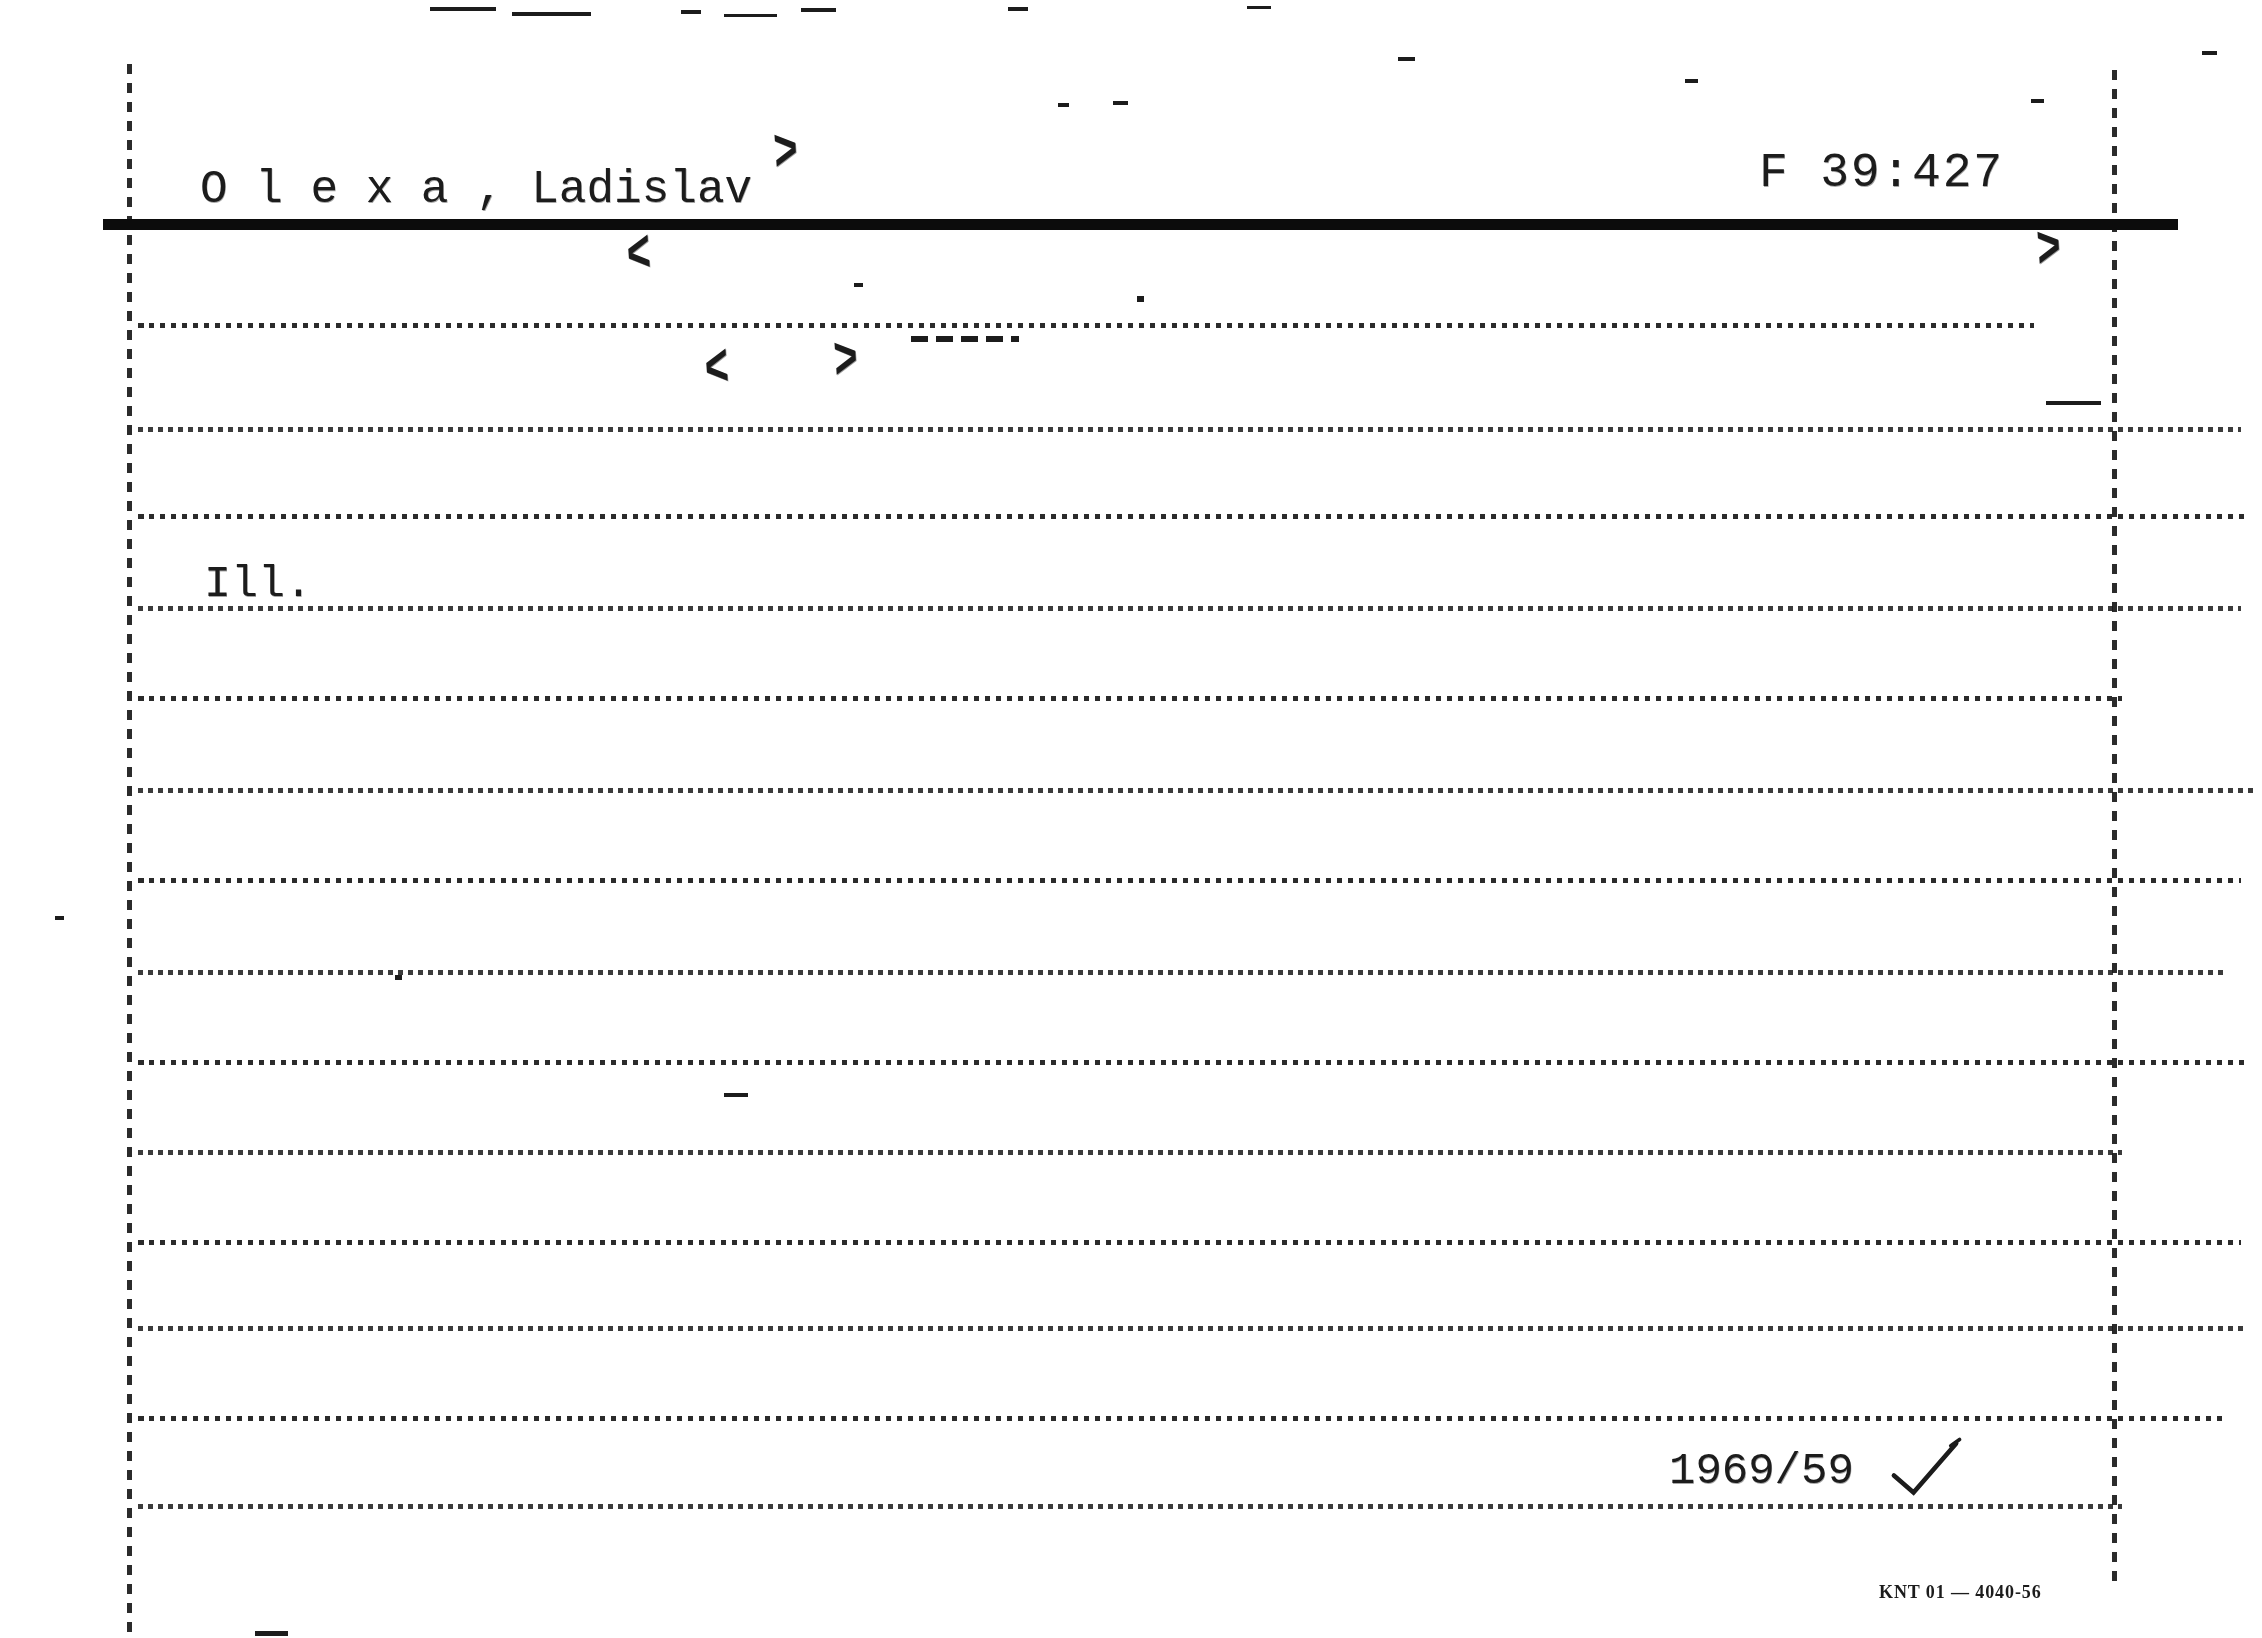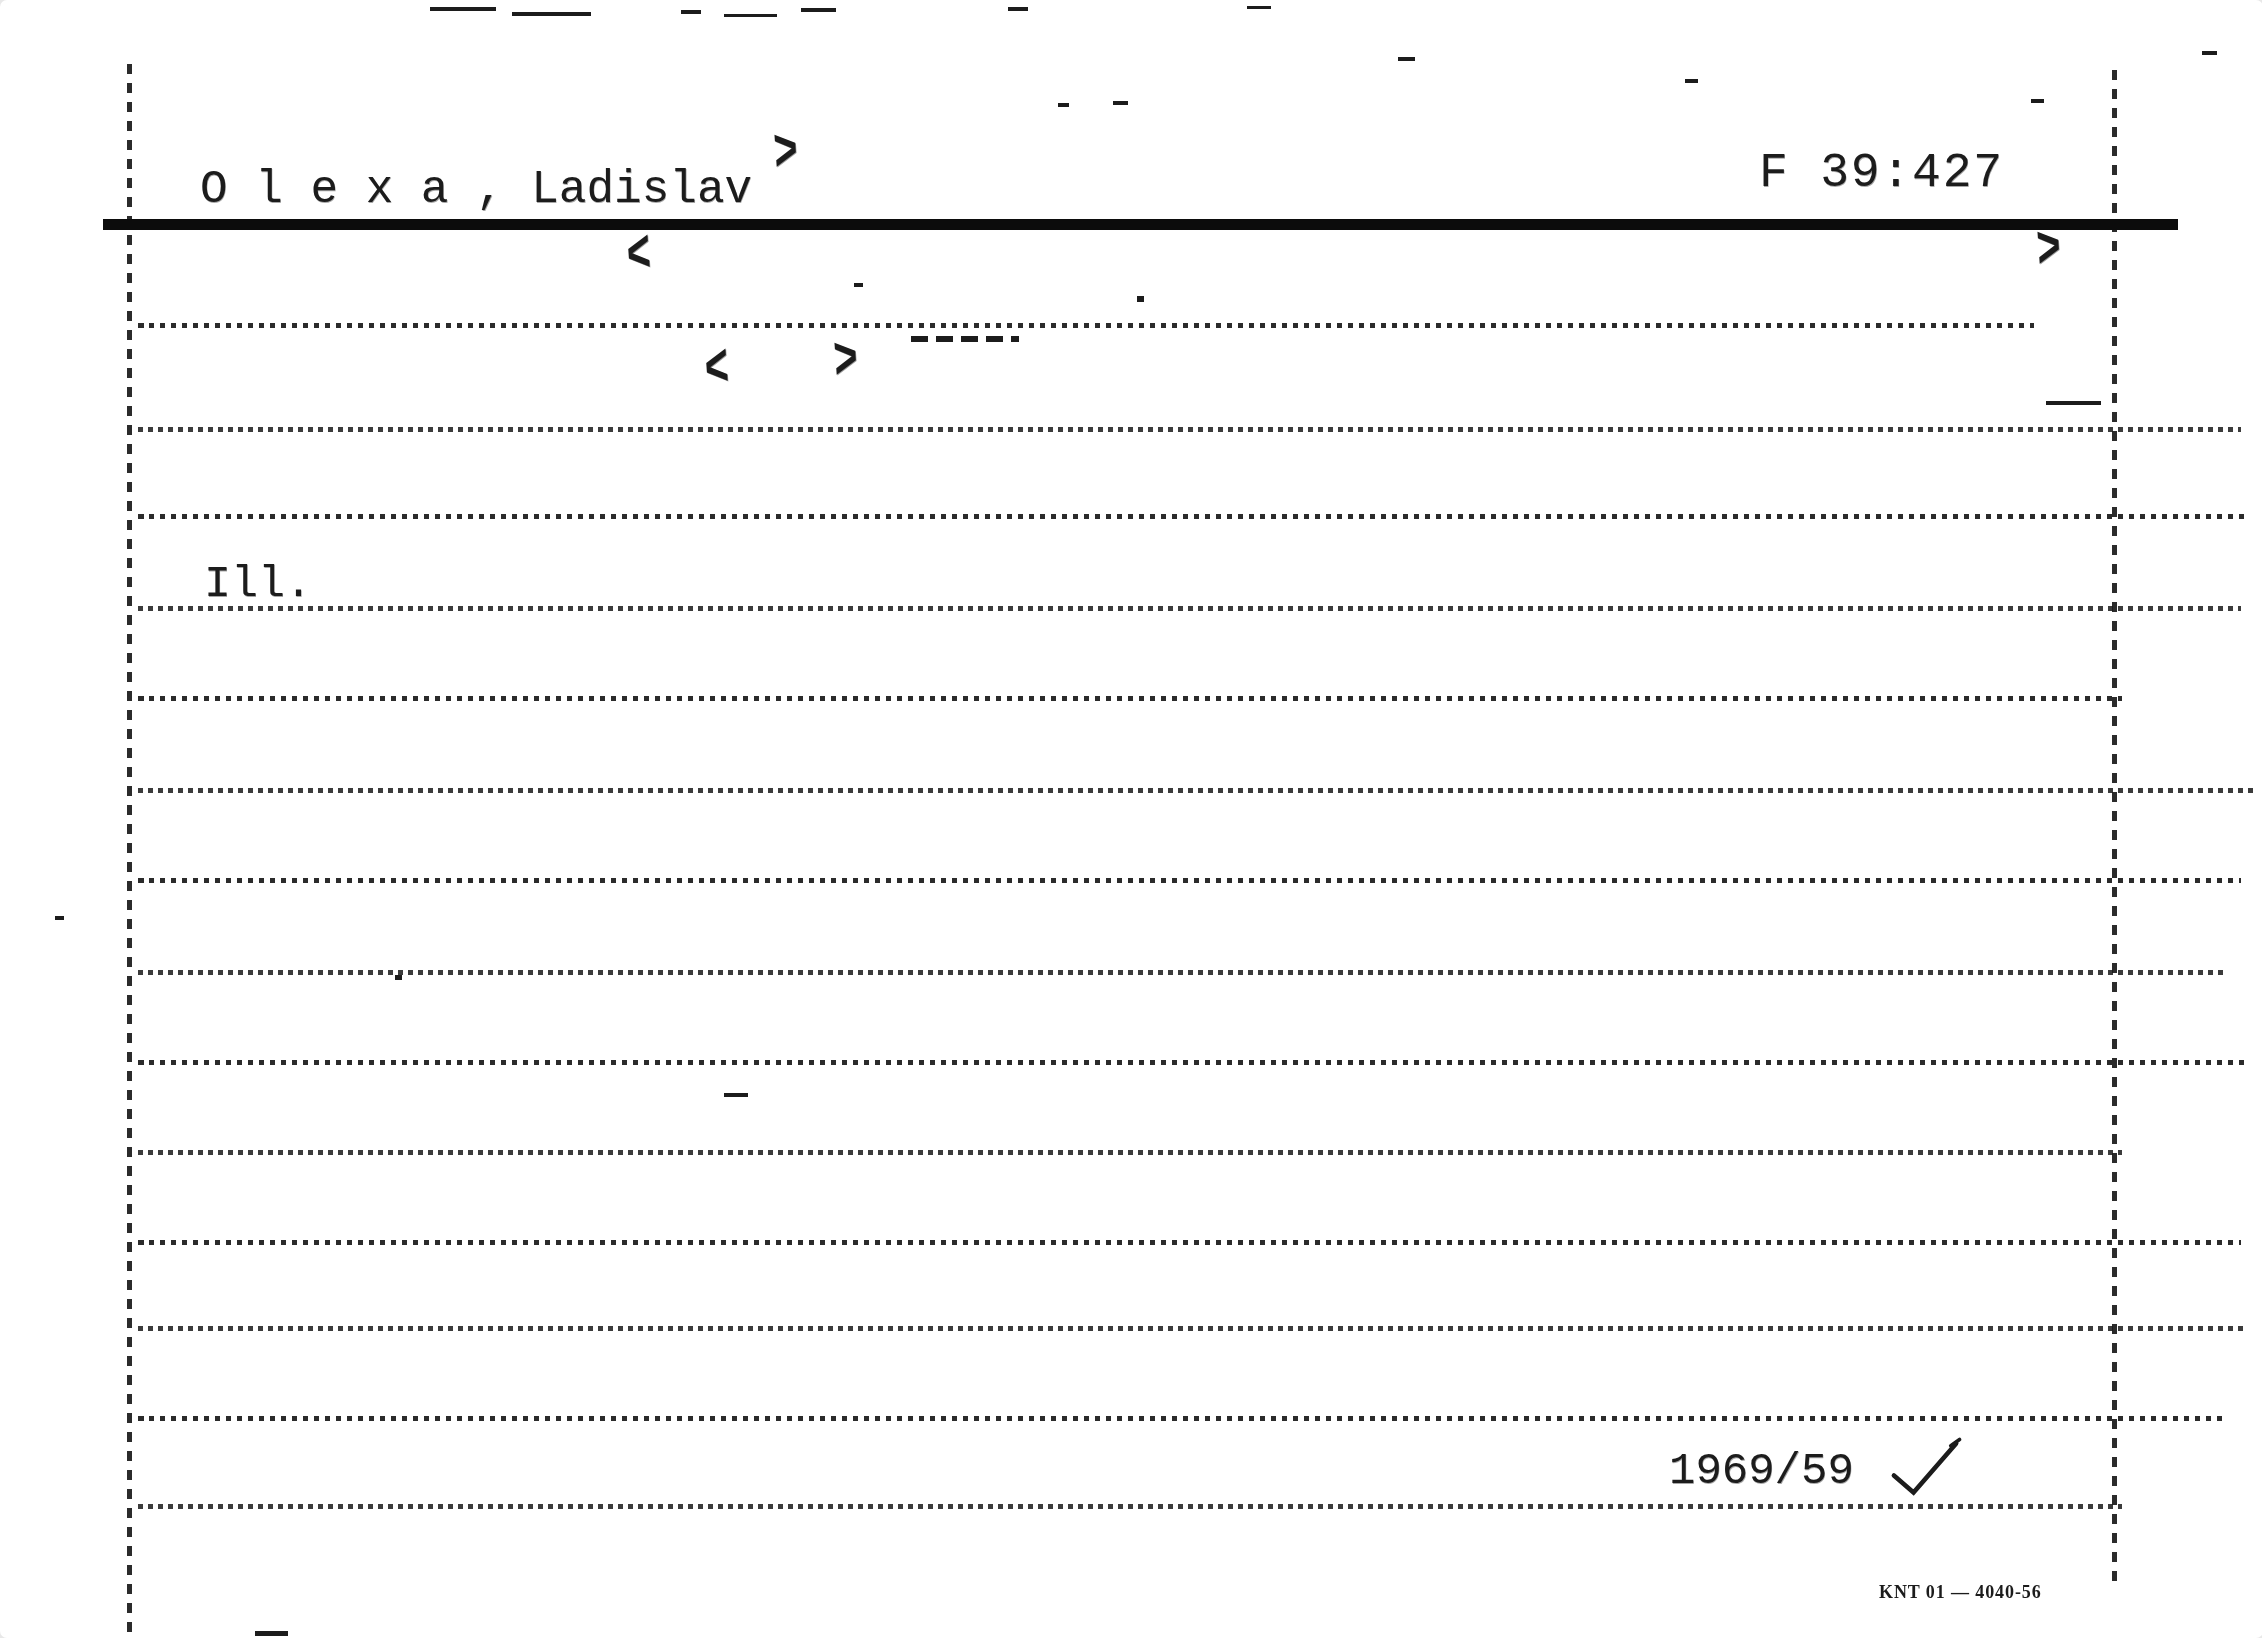--- a/index.html
+++ b/index.html
@@ -3,21 +3,20 @@
 <meta charset="utf-8">
 <style>
   html,body { margin:0; padding:0; background:#e8e8e8; }
   .card {
     position:relative;
     width:2263px; height:1638px;
     background:#ffffff;
     overflow:hidden;
     font-family:"Liberation Mono", monospace;
     color:#1c1c1c;
-    border-radius:7px;
   }
   
   .tw {
     position:absolute;
     white-space:pre;
     line-height:1;
     font-size:45px;
     color:#1c1c1c;
     text-shadow:0.6px 0.6px 0 rgba(0,0,0,0.35);
   }

